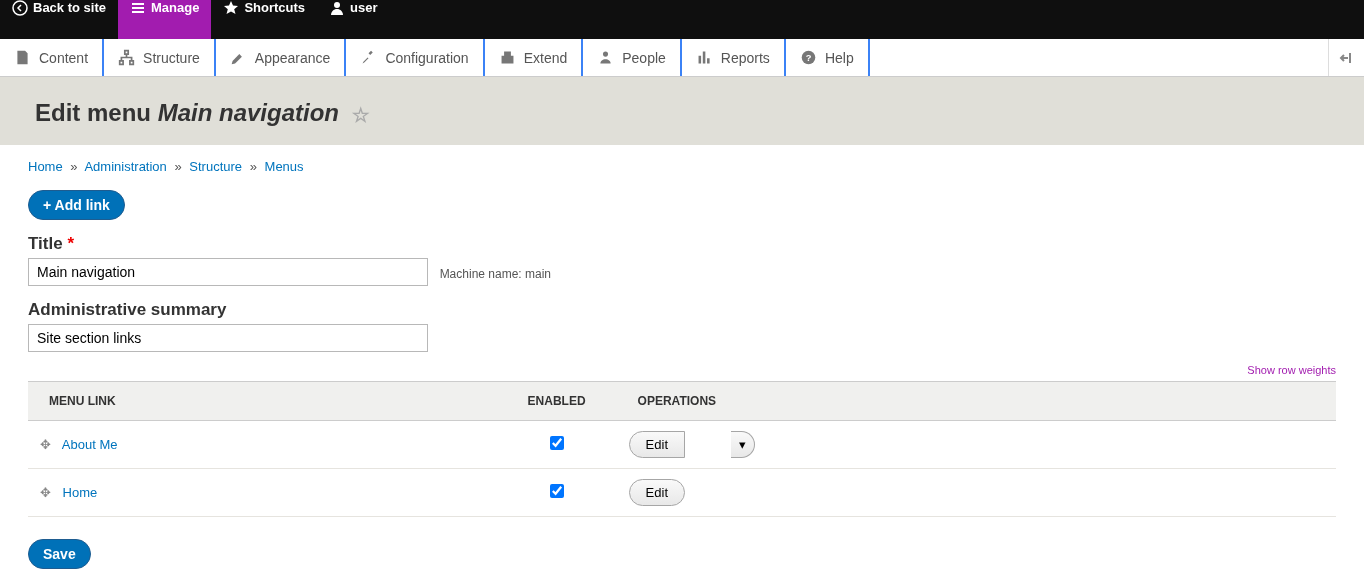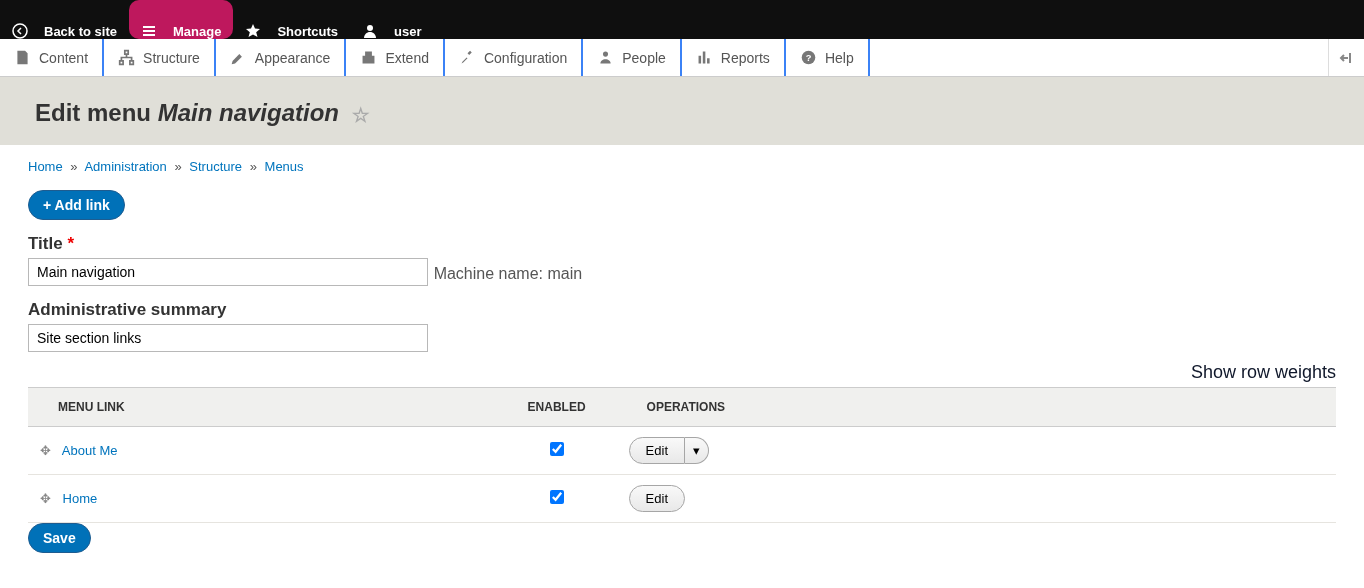--- a/index.html
+++ b/index.html
@@ -1,21 +1,21 @@
 <!DOCTYPE html>
 <html><head>
 <meta charset="utf-8">
 <style>
 * { margin: 0; padding: 0; box-sizing: border-box; }
 body { font-family: "Lucida Grande", "Lucida Sans Unicode", Verdana, sans-serif; font-size: 13px; color: #333; background: #fff; }
 
 
 .toolbar { background: #0f0f0f; height: 39px; display: flex; align-items: stretch; color: #fff; }
-.toolbar-item { display: flex; align-items: flex-end; padding: 0 12px; cursor: pointer; gap: 16px; font-weight: bold; font-size: 13px; }
-.toolbar-item.active { background: #be185d; border-radius: 10px; }
+.toolbar-item { display: flex; align-items: flex-start; padding: 0 12px; cursor: pointer; gap: 5px; font-weight: bold; font-size: 13px; }
+.toolbar-item.active { background: #a21caf; }
 .toolbar-item svg { width: 16px; height: 16px; }
 
 
 .admin-menu { background: #fff; border-bottom: 1px solid #ccc; height: 38px; display: flex; align-items: stretch; position: relative; }
 .admin-tab { display: flex; align-items: center; padding: 0 14px; border-right: 2px solid #3b82f6; gap: 8px; cursor: pointer; color: #555; font-size: 14px; }
 .admin-tab svg { width: 17px; height: 17px; fill: #777; }
 .admin-toggle { position: absolute; right: 0; top: 0; height: 100%; width: 36px; display: flex; align-items: center; justify-content: center; border-left: 1px solid #ddd; cursor: pointer; }
 
 
 .title-region { background: #e0dfd8; padding: 22px 28px 18px; }
@@ -28,42 +28,42 @@
 .breadcrumb { margin-bottom: 16px; font-size: 13px; }
 .breadcrumb a { color: #0074bd; text-decoration: none; }
 .breadcrumb .sep { color: #555; margin: 0 4px; }
 
 .btn-primary { background: #0071b8; color: #fff; border: 1px solid #1e5c90; border-radius: 20px; padding: 6px 14px; font-weight: bold; cursor: pointer; font-size: 14px; }
 
 .form-item { margin: 14px 0 6px; }
 .form-label { font-weight: bold; font-size: 17px; margin-bottom: 4px; display: block; }
 .required { color: #e00; }
 .form-text { width: 400px; padding: 5px 8px; border: 1px solid #b8b8b8; font-size: 14px; }
-.machine-name { display: inline-block; margin-left: 2px; font-size: 16px; color: #555; vertical-align: middle; }
+.machine-name { display: inline-block; margin-left: 8px; font-size: 12px; color: #555; vertical-align: middle; }
 
 .show-weights { text-align: right; margin-top: 10px; }
-.show-weights a { color: #0f172a; text-decoration: none; font-size: 18px; margin-left: 43px; }
+.show-weights a { color: #a21caf; text-decoration: none; font-size: 11px; margin-left: 43px; }
 
 table { width: 100%; border-collapse: collapse; margin-top: 4px; }
-thead th { background: #f0f0ee; border-top: 1px solid #ccc; border-bottom: 1px solid #ccc; text-align: left; padding: 12px 30px; font-size: 12px; text-transform: uppercase; font-weight: bold; }
+thead th { background: #f0f0ee; border-top: 1px solid #ccc; border-bottom: 1px solid #ccc; text-align: left; padding: 12px 21px; font-size: 12px; text-transform: uppercase; font-weight: bold; }
 tbody tr { border-bottom: 1px solid #e6e4df; }
 tbody td { padding: 10px 12px; vertical-align: middle; }
 .drag-handle { color: #888; cursor: move; display: inline-block; margin-right: 8px; }
 .menu-link { color: #0074bd; text-decoration: none; }
 .col-enabled { text-align: center; width: 120px; }
 .col-ops { width: 55%; }
 
 .checkbox { width: 14px; height: 14px; }
 
-.ops-btn { display: inline-flex; align-items: flex-start; }
+.ops-btn { display: inline-flex; align-items: flex-start; gap: 46px; }
 .ops-btn button { background: linear-gradient(#f9f9f9,#e8e8e8); border: 1px solid #a6a6a6; padding: 5px 16px; font-size: 13px; cursor: pointer; border-radius: 16px; }
 .ops-btn.split button:first-child { border-top-right-radius: 0; border-bottom-right-radius: 0; }
 .ops-btn .caret { border-left: none; border-top-left-radius: 0; border-bottom-left-radius: 0; padding: 5px 8px; }
 
-.save-row { }
+.save-row { margin-top: 22px; }
 </style>
 </head>
 <body>
 
 <div class="toolbar">
   <div class="toolbar-item">
     <svg viewBox="0 0 16 16">
         <circle cx="8" cy="8" r="7" fill="none" stroke="#fff" stroke-width="1.5"></circle>
         <path d="M9 5 L6 8 L9 11" fill="none" stroke="#fff" stroke-width="1.5"></path>
       </svg>
@@ -104,29 +104,29 @@
     <span>Structure</span>
   </div>
   <div class="admin-tab">
     <svg viewBox="0 0 20 20">
         <path d="M3 14l8-8 3 3-8 8-4 1z" fill="#777"></path>
       </svg>
     <span>Appearance</span>
   </div>
   <div class="admin-tab">
     <svg viewBox="0 0 20 20">
+        <path d="M15 4l-3 3-2-2 3-3zm-6 6L4 15l-1 2 2-1 5-5z" fill="#777"></path>
+      </svg>
+    <span>Configuration</span>
+  </div>
+  <div class="admin-tab">
+    <svg viewBox="0 0 20 20">
         <path d="M6 3h8v5h3v9H3V8h3z" fill="#777"></path>
       </svg>
     <span>Extend</span>
-  </div>
-  <div class="admin-tab">
-    <svg viewBox="0 0 20 20">
-        <path d="M15 4l-3 3-2-2 3-3zm-6 6L4 15l-1 2 2-1 5-5z" fill="#777"></path>
-      </svg>
-    <span>Configuration</span>
   </div>
   <div class="admin-tab">
     <svg viewBox="0 0 20 20">
         <circle cx="10" cy="6" r="3" fill="#777"></circle>
         <path d="M4 17c0-3 2.7-5 6-5s6 2 6 5" fill="#777"></path>
       </svg>
     <span>People</span>
   </div>
   <div class="admin-tab">
     <svg viewBox="0 0 20 20">

